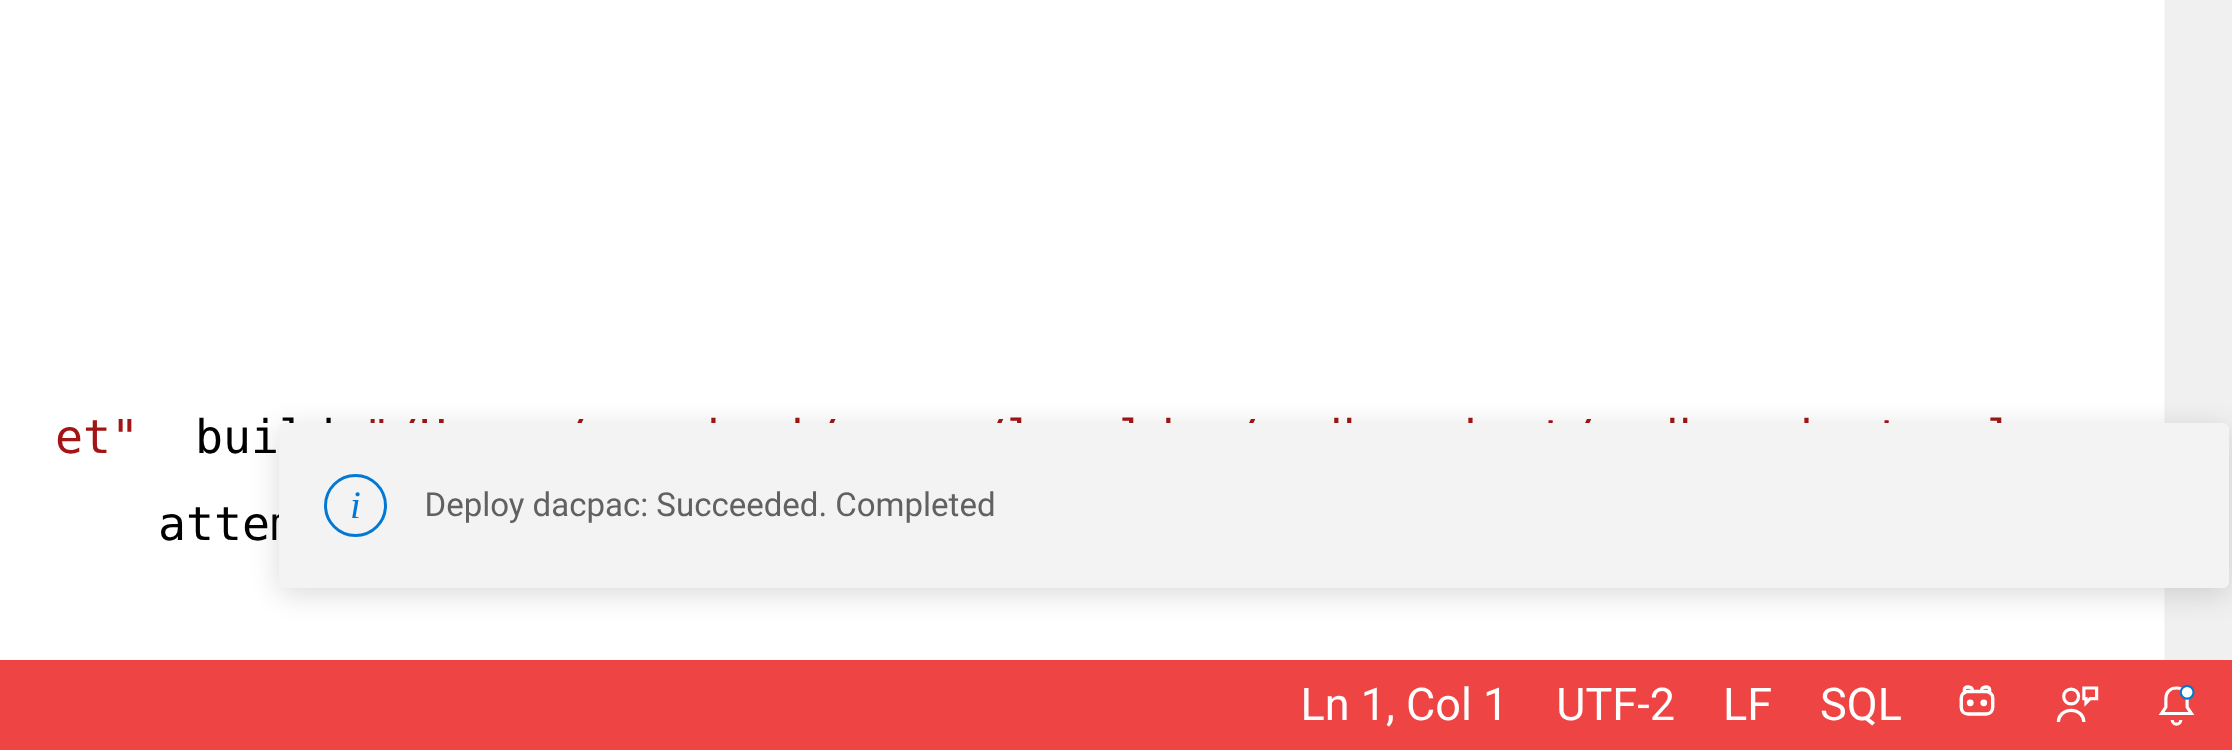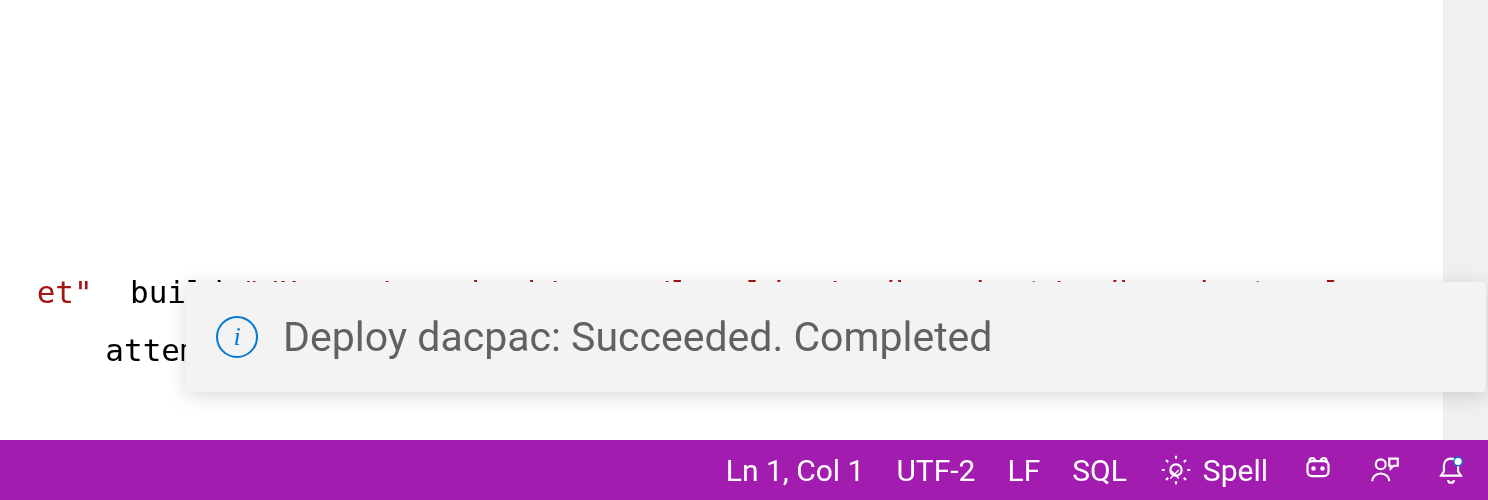--- a/index.html
+++ b/index.html
@@ -85,30 +85,30 @@
       color: #0078d4;
       font-size: 26px;
       font-weight: 300;
       margin-right: 25px;
       flex-shrink: 0;
       font-family: Georgia, serif;
       font-style: italic;
     }
     .notification-text {
       color: #616161;
-      font-size: 41px;
+      font-size: 22px;
       font-weight: 400;
     }
     .status-bar {
       position: absolute;
       bottom: 0;
       left: 0;
       right: 0;
       height: 60px;
-      background: #a21caf;
+      background: #ef4444;
       display: flex;
       align-items: center;
       justify-content: flex-end;
       padding: 0 20px;
       color: #ffffff;
       font-size: 30px;
     }
     .status-item {
       margin-left: 32px;
       cursor: pointer;
@@ -164,30 +164,20 @@
       <span>Ln 1, Col 1</span>
     </div>
     <div class="status-item">
       <span>UTF-2</span>
     </div>
     <div class="status-item">
       <span>LF</span>
     </div>
     <div class="status-item">
       <span>SQL</span>
-    </div>
-    <div class="status-item">
-      <span class="status-icon spell-icon">
-        <svg width="34" height="34" viewBox="0 0 24 24">
-          <circle cx="12" cy="12" r="4"></circle>
-          <path d="M12 2v2M12 20v2M2 12h2M20 12h2M5 5l1.5 1.5M17.5 17.5L19 19M5 19l1.5-1.5M17.5 6.5L19 5"></path>
-          <path d="M8 12l6 6M14 12l-6 6" stroke-width="1"></path>
-        </svg>
-      </span>
-      <span>Spell</span>
     </div>
     <div class="status-item">
       <span class="status-icon">
         <svg width="36" height="36" viewBox="0 0 24 24">
           <path d="M8 6c-2 0-3 1.5-3 3v4c0 2 1.5 3 3 3h8c2 0 3-1.5 3-3V9c0-2-1.5-3-3-3H8z"></path>
           <circle cx="9" cy="11" r="1.5" fill="#ffffff" stroke="none"></circle>
           <circle cx="15" cy="11" r="1.5" fill="#ffffff" stroke="none"></circle>
           <path d="M7 7c-1-1-1-3 1-3s2 1 2 2M17 7c1-1 1-3-1-3s-2 1-2 2"></path>
         </svg>
       </span>

